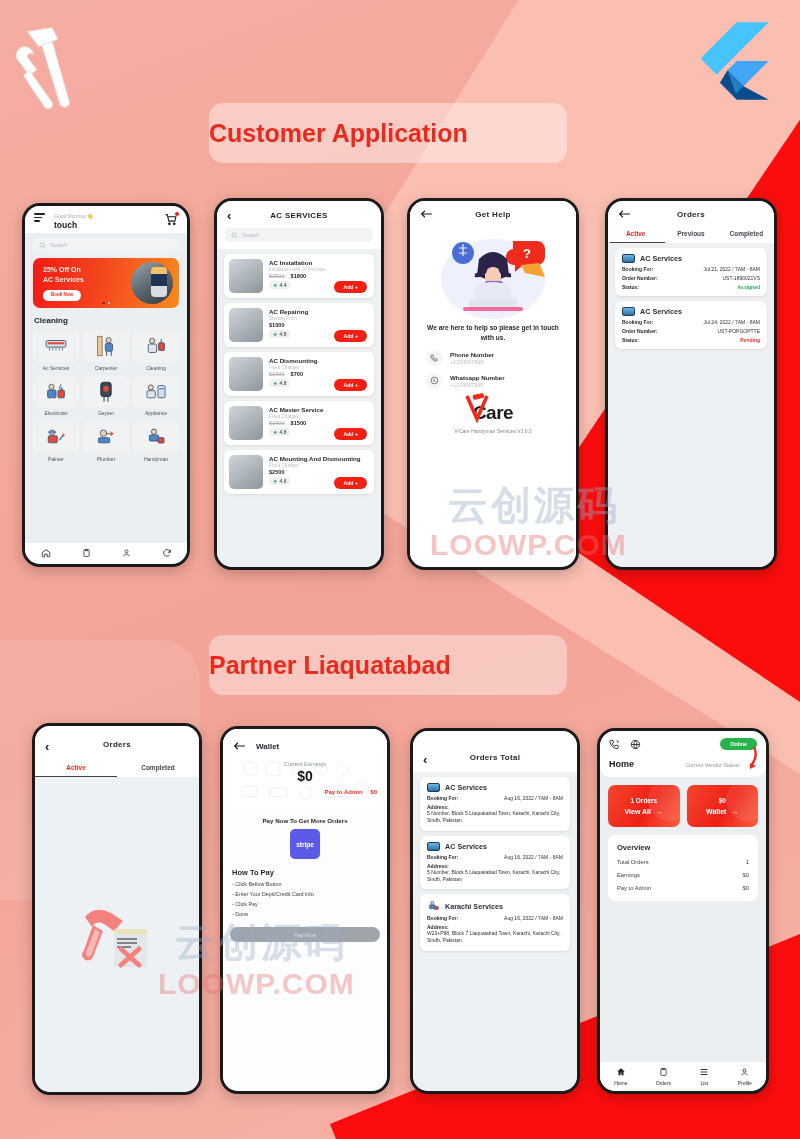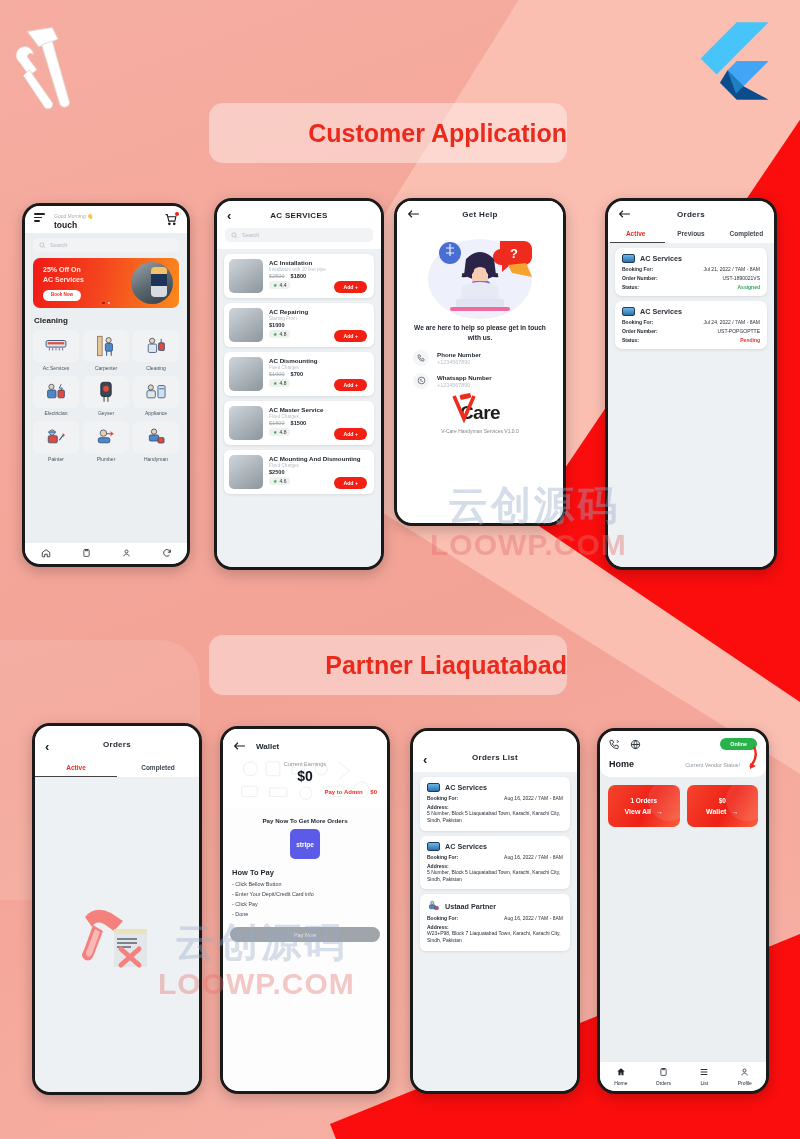--- a/index.html
+++ b/index.html
@@ -51,21 +51,21 @@
     font-size: 25px; font-weight: bold; color: #1d1d1d;
     letter-spacing: -.3px;
   }
   .hammer-icon { position: absolute; left: 10px; top: 18px; width: 96px; height: 96px; }
   .flutter-logo { position: absolute; right: 28px; top: 18px; width: 84px; height: 86px; }
   
   .section-pill {
     position: absolute; left: 209px; width: 358px; height: 60px;
     background: rgba(255,255,255,0.40);
     border-radius: 14px;
-    display: flex; align-items: center; justify-content: flex-end;
+    display: flex; align-items: center; justify-content: flex-start;
   }
   .section-pill span { font-size: 25px; font-weight: bold; color: #ea2a1c; }
   #pill-customer { top: 103px; }
   #pill-partner { top: 635px; }
   
   .phone {
     position: absolute;
     border: 3px solid #1a1a1a;
     border-radius: 18px;
     background: #eceff1;
@@ -495,21 +495,21 @@
               <span class="st">★</span>
               <span>4.6</span>
             </div>
           <div class="addbtn">Add +</div>
         </div>
       </div>
     </div>
   </div>
 </div>
 
-<div class="phone" style="left:394px; top:198px; width:172px; height:328px;">
+<div class="phone" style="left:407px; top:198px; width:172px; height:372px;">
   <div class="pscreen" style="background:#fff;">
     <div class="appbar">
       <svg width="13" height="10" viewBox="0 0 24 16" fill="none" stroke="#1b1b1b" stroke-width="2">
           <path d="M22 8H3M9 2L3 8l6 6"></path>
         </svg>
       <span class="ttl">Get Help</span>
     </div>
     <div class="help-illus">
       <svg viewBox="0 0 160 92" width="160" height="92" style="position:absolute;left:50%;transform:translateX(-50%);">
         <ellipse cx="80" cy="48" rx="52" ry="40" fill="#eef0fb"></ellipse>
@@ -683,21 +683,21 @@
     <div class="howli">- Click Pay</div>
     <div class="howli">- Done</div>
     <div class="paybtn">Pay Now</div>
   </div>
 </div>
 
 <div class="phone" style="left:410px; top:728px; width:170px; height:366px;">
   <div class="pscreen">
     <div class="appbar" style="padding-top:22px;">
       <span class="back">‹</span>
-      <span class="ttl" style="top:22px;">Orders List</span>
+      <span class="ttl" style="top:22px;">Orders Total</span>
     </div>
     <div class="bodyarea">
       <div class="ol-card">
         <div class="ord-head">
             <span class="ord-ic"></span>
             <span class="ord-title">AC Services</span>
           </div>
         <div class="ord-line">
             <span class="ord-k">Booking For:</span>
             <span class="ord-v">Aug 16, 2022 / 7AM - 8AM</span>
@@ -717,21 +717,21 @@
         <div class="ol-addr-k">Address:</div>
         <div class="ol-addr-v">5 Number, Block 5 Liaquatabad Town, Karachi, Karachi City, Sindh, Pakistan</div>
       </div>
       <div class="ol-card">
         <div class="ord-head">
           <svg width="13" height="12" viewBox="0 0 30 30">
               <circle cx="12" cy="7" r="4" fill="#f3d0a8" stroke="#2b4a6f" stroke-width="1.4"></circle>
               <rect x="5" y="12" width="14" height="10" rx="2" fill="#4f86c6" stroke="#2b4a6f" stroke-width="1.4"></rect>
               <rect x="18" y="16" width="9" height="8" rx="1.5" fill="#e24b3c" stroke="#2b4a6f" stroke-width="1.4"></rect>
             </svg>
-          <span class="ord-title">Ustaad Partner</span>
+          <span class="ord-title">Karachi Services</span>
         </div>
         <div class="ord-line">
             <span class="ord-k">Booking For:</span>
             <span class="ord-v">Aug 16, 2022 / 7AM - 8AM</span>
           </div>
         <div class="ol-addr-k">Address:</div>
         <div class="ol-addr-v">W23+P98, Block 7 Liaquatabad Town, Karachi, Karachi City, Sindh, Pakistan</div>
       </div>
     </div>
   </div>
@@ -769,20 +769,35 @@
       </div>
       <div class="kpi">
         <span class="kpi-blob"></span>
         <span class="kpi-n">$0</span>
         <span class="kpi-l">
             <span>Wallet</span>
             <span>→</span>
           </span>
       </div>
     </div>
+    <div class="ovcard">
+      <div class="ovttl">Overview</div>
+      <div class="ovrow">
+          <span>Total Orders</span>
+          <span>1</span>
+        </div>
+      <div class="ovrow">
+          <span>Earnings</span>
+          <span>$0</span>
+        </div>
+      <div class="ovrow">
+          <span>Pay to Admin</span>
+          <span>$0</span>
+        </div>
+    </div>
     <div style="flex:1"></div>
     <div class="pnav">
       <div class="it">
         <svg width="10" height="10" viewBox="0 0 24 24" fill="#1d242c">
             <path d="M12 3l9 8h-3v9h-5v-6h-2v6H6v-9H3z"></path>
           </svg>
         <div class="lab">Home</div>
       </div>
       <div class="it">
         <svg width="9" height="10" viewBox="0 0 24 24" fill="none" stroke="#1d242c" stroke-width="2">

